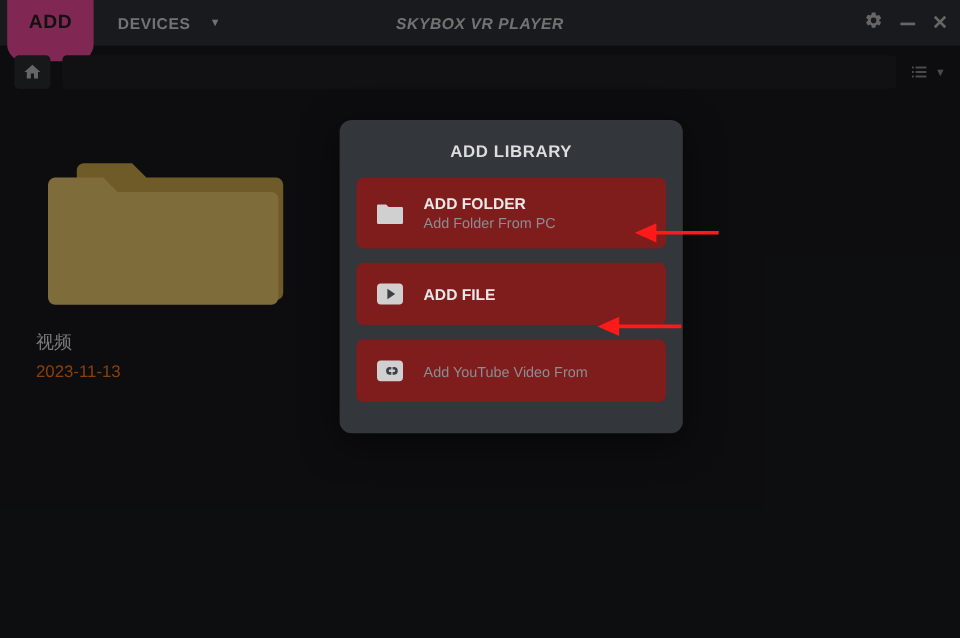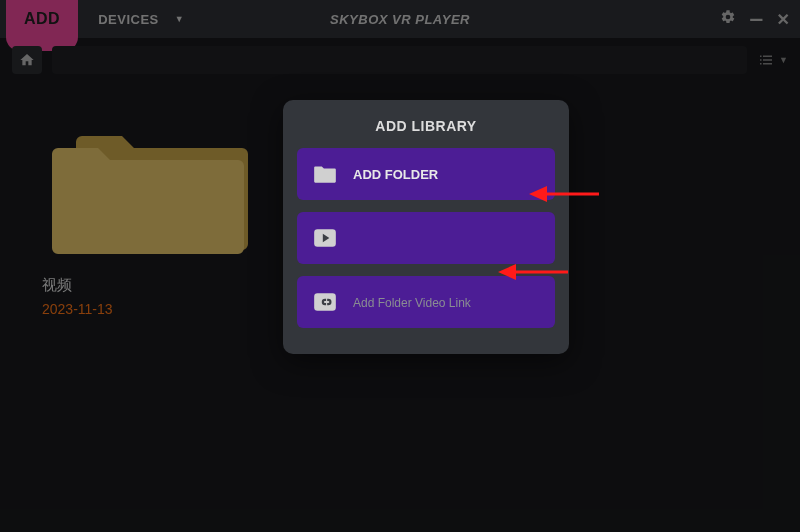--- a/index.html
+++ b/index.html
@@ -88,21 +88,21 @@
     display: flex;
     align-items: center;
     gap: 4px;
     color: #888;
   }
   .content {
     padding: 40px 30px;
     display: flex;
     gap: 40px;
   }
-  .folder-item { width: 220px; margin-left: 12px; }
+  .folder-item { width: 220px; }
   .folder-icon-wrap {
     width: 220px;
     height: 140px;
     position: relative;
     margin-bottom: 14px;
   }
   .folder-label {
     color: #ddd;
     font-size: 15px;
     margin-bottom: 6px;
@@ -132,21 +132,21 @@
   .modal-title {
     text-align: center;
     padding: 18px 0 14px 0;
     color: #ddd;
     font-size: 14px;
     font-weight: 600;
     letter-spacing: 0.5px;
   }
   .modal-opt {
     margin: 0 14px 12px 14px;
-    background: #4c1d95;
+    background: #7f1d1d;
     border-radius: 6px;
     padding: 14px 14px;
     display: flex;
     align-items: center;
     gap: 14px;
   }
   .opt-icon {
     width: 28px;
     height: 24px;
     display: flex;
@@ -224,43 +224,45 @@
   <div class="modal-title">ADD LIBRARY</div>
 
   <div class="modal-opt">
     <div class="opt-icon">
       <svg width="26" height="22" viewBox="0 0 24 20" fill="#d0d0d0">
           <path d="M3 3h6l2 2h10a1 1 0 0 1 1 1v11a1 1 0 0 1-1 1H3a1 1 0 0 1-1-1V4a1 1 0 0 1 1-1z"></path>
         </svg>
     </div>
     <div class="opt-text">
       <div class="opt-title">ADD FOLDER</div>
+      <div class="opt-sub">Add Folder From PC</div>
     </div>
   </div>
 
   <div class="modal-opt">
     <div class="opt-icon">
       <svg width="26" height="22" viewBox="0 0 24 20" fill="#d0d0d0">
           <rect x="2" y="2" width="20" height="16" rx="3"></rect>
           <path d="M10 6 l6 4 -6 4 z" fill="#3c3f45"></path>
         </svg>
     </div>
     <div class="opt-text">
+      <div class="opt-title">ADD FILE</div>
     </div>
   </div>
 
   <div class="modal-opt">
     <div class="opt-icon">
       <svg width="26" height="22" viewBox="0 0 24 20" fill="#d0d0d0">
           <rect x="2" y="2" width="20" height="16" rx="3"></rect>
           <path d="M9 10a3 3 0 0 1 3-3h1v2h-1a1 1 0 0 0 0 2h1v2h-1a3 3 0 0 1-3-3zm6-3h-1v2h1a1 1 0 0 1 0 2h-1v2h1a3 3 0 0 0 0-6z" fill="#3c3f45"></path>
         </svg>
     </div>
     <div class="opt-text">
-      <div class="opt-sub">Add Folder Video Link</div>
+      <div class="opt-sub">Add YouTube Video From</div>
     </div>
   </div>
 </div>
 
 <svg class="arrow" style="left:529px; top:182px;" width="70" height="24" viewBox="0 0 70 24">
   <line x1="70" y1="12" x2="14" y2="12" stroke="#ff1a1a" stroke-width="3"></line>
   <polygon points="0,12 18,4 18,20" fill="#ff1a1a"></polygon>
 </svg>
 <svg class="arrow" style="left:498px; top:260px;" width="70" height="24" viewBox="0 0 70 24">
   <line x1="70" y1="12" x2="14" y2="12" stroke="#ff1a1a" stroke-width="3"></line>

